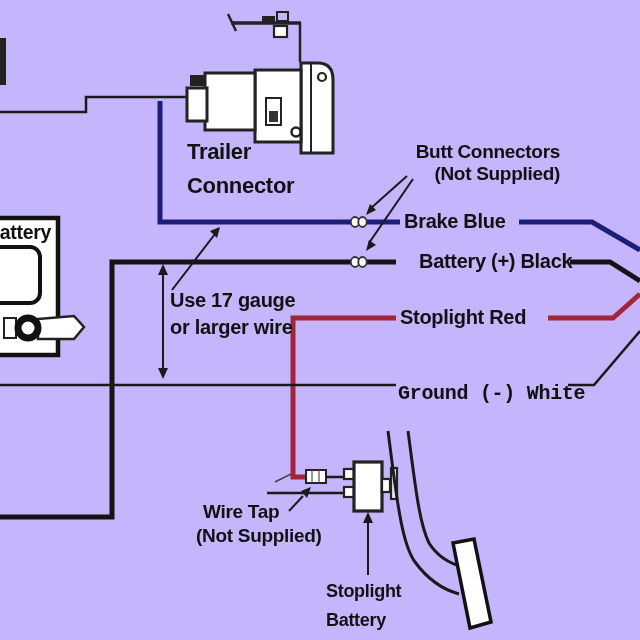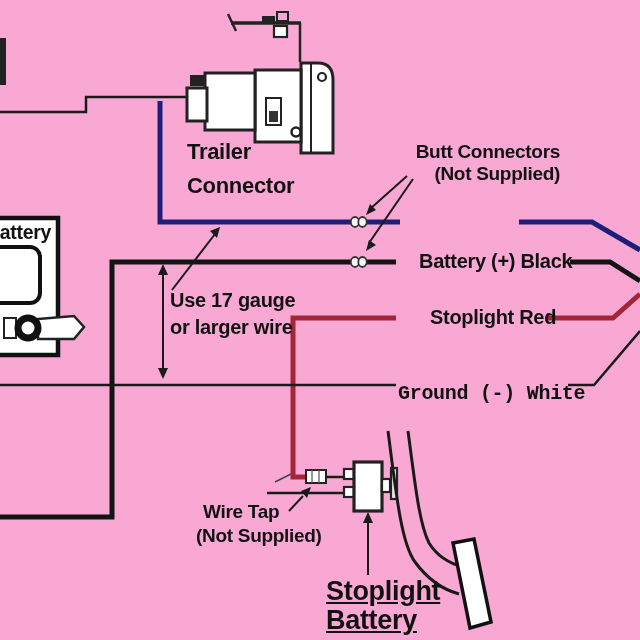--- a/index.html
+++ b/index.html
@@ -1,30 +1,30 @@
 <!DOCTYPE html>
 <html><head>
 <meta charset="utf-8">
 <style>
   html,body{margin:0;padding:0;background:#fff;}
-  #stage{position:relative;width:640px;height:640px;background:#f9a8d4;overflow:hidden;
+  #stage{position:relative;width:640px;height:640px;background:#c4b5fd;overflow:hidden;
          font-family:"Liberation Sans",sans-serif;color:#111;}
   #art{position:absolute;left:0;top:0;}
   .lbl{position:absolute;font-weight:700;letter-spacing:-0.3px;white-space:nowrap;color:#111;}
   .l-trailer{left:187px;top:135px;font-size:22px;line-height:34px;}
   .l-butt{left:384px;top:141px;width:176px;text-align:right;font-size:19px;line-height:22px;}
   .l-battery{left:-14px;top:221px;font-size:19.5px;}
   .l-gauge{left:170px;top:287px;font-size:20px;line-height:27px;}
   .l-brake{left:404px;top:210px;font-size:20px;}
   .l-batblk{left:419px;top:250px;font-size:20px;}
-  .l-stopred{left:400px;top:306px;font-size:20px;margin-left:30px;}
+  .l-stopred{left:400px;top:306px;font-size:20px;}
   .l-ground{left:398px;top:382px;font-size:20px;font-family:Liberation Mono, monospace;}
   .l-wiretap{left:196px;top:500px;font-size:19px;line-height:24px;}
   .l-wiretap .ind{padding-left:7px;}
-  .l-switch{left:326px;top:577px;font-size:27px;line-height:29px;text-decoration:underline;}
+  .l-switch{left:326px;top:577px;font-size:18px;line-height:29px;}
 </style>
 </head>
 <body>
 
 <div id="stage">
 
   <svg id="art" width="640" height="640" viewBox="0 0 640 640">
 
     <rect x="-3" y="38" width="9" height="47" fill="#222"></rect>
     <path d="M0,112 H86 V97 H187" fill="none" stroke="#1a1a1a" stroke-width="2.5"></path>
@@ -140,20 +140,21 @@
     <div>(Not Supplied)</div>
   </div>
 
   <div class="lbl l-battery">Battery</div>
 
   <div class="lbl l-gauge">
     <div>Use 17 gauge</div>
     <div>or larger wire</div>
   </div>
 
+  <div class="lbl l-brake">Brake Blue</div>
 
   <div class="lbl l-batblk">Battery (+) Black</div>
 
   <div class="lbl l-stopred">Stoplight Red</div>
 
   <div class="lbl l-ground">Ground (-) White</div>
 
   <div class="lbl l-wiretap">
     <div class="ind">Wire Tap</div>
     <div>(Not Supplied)</div>

